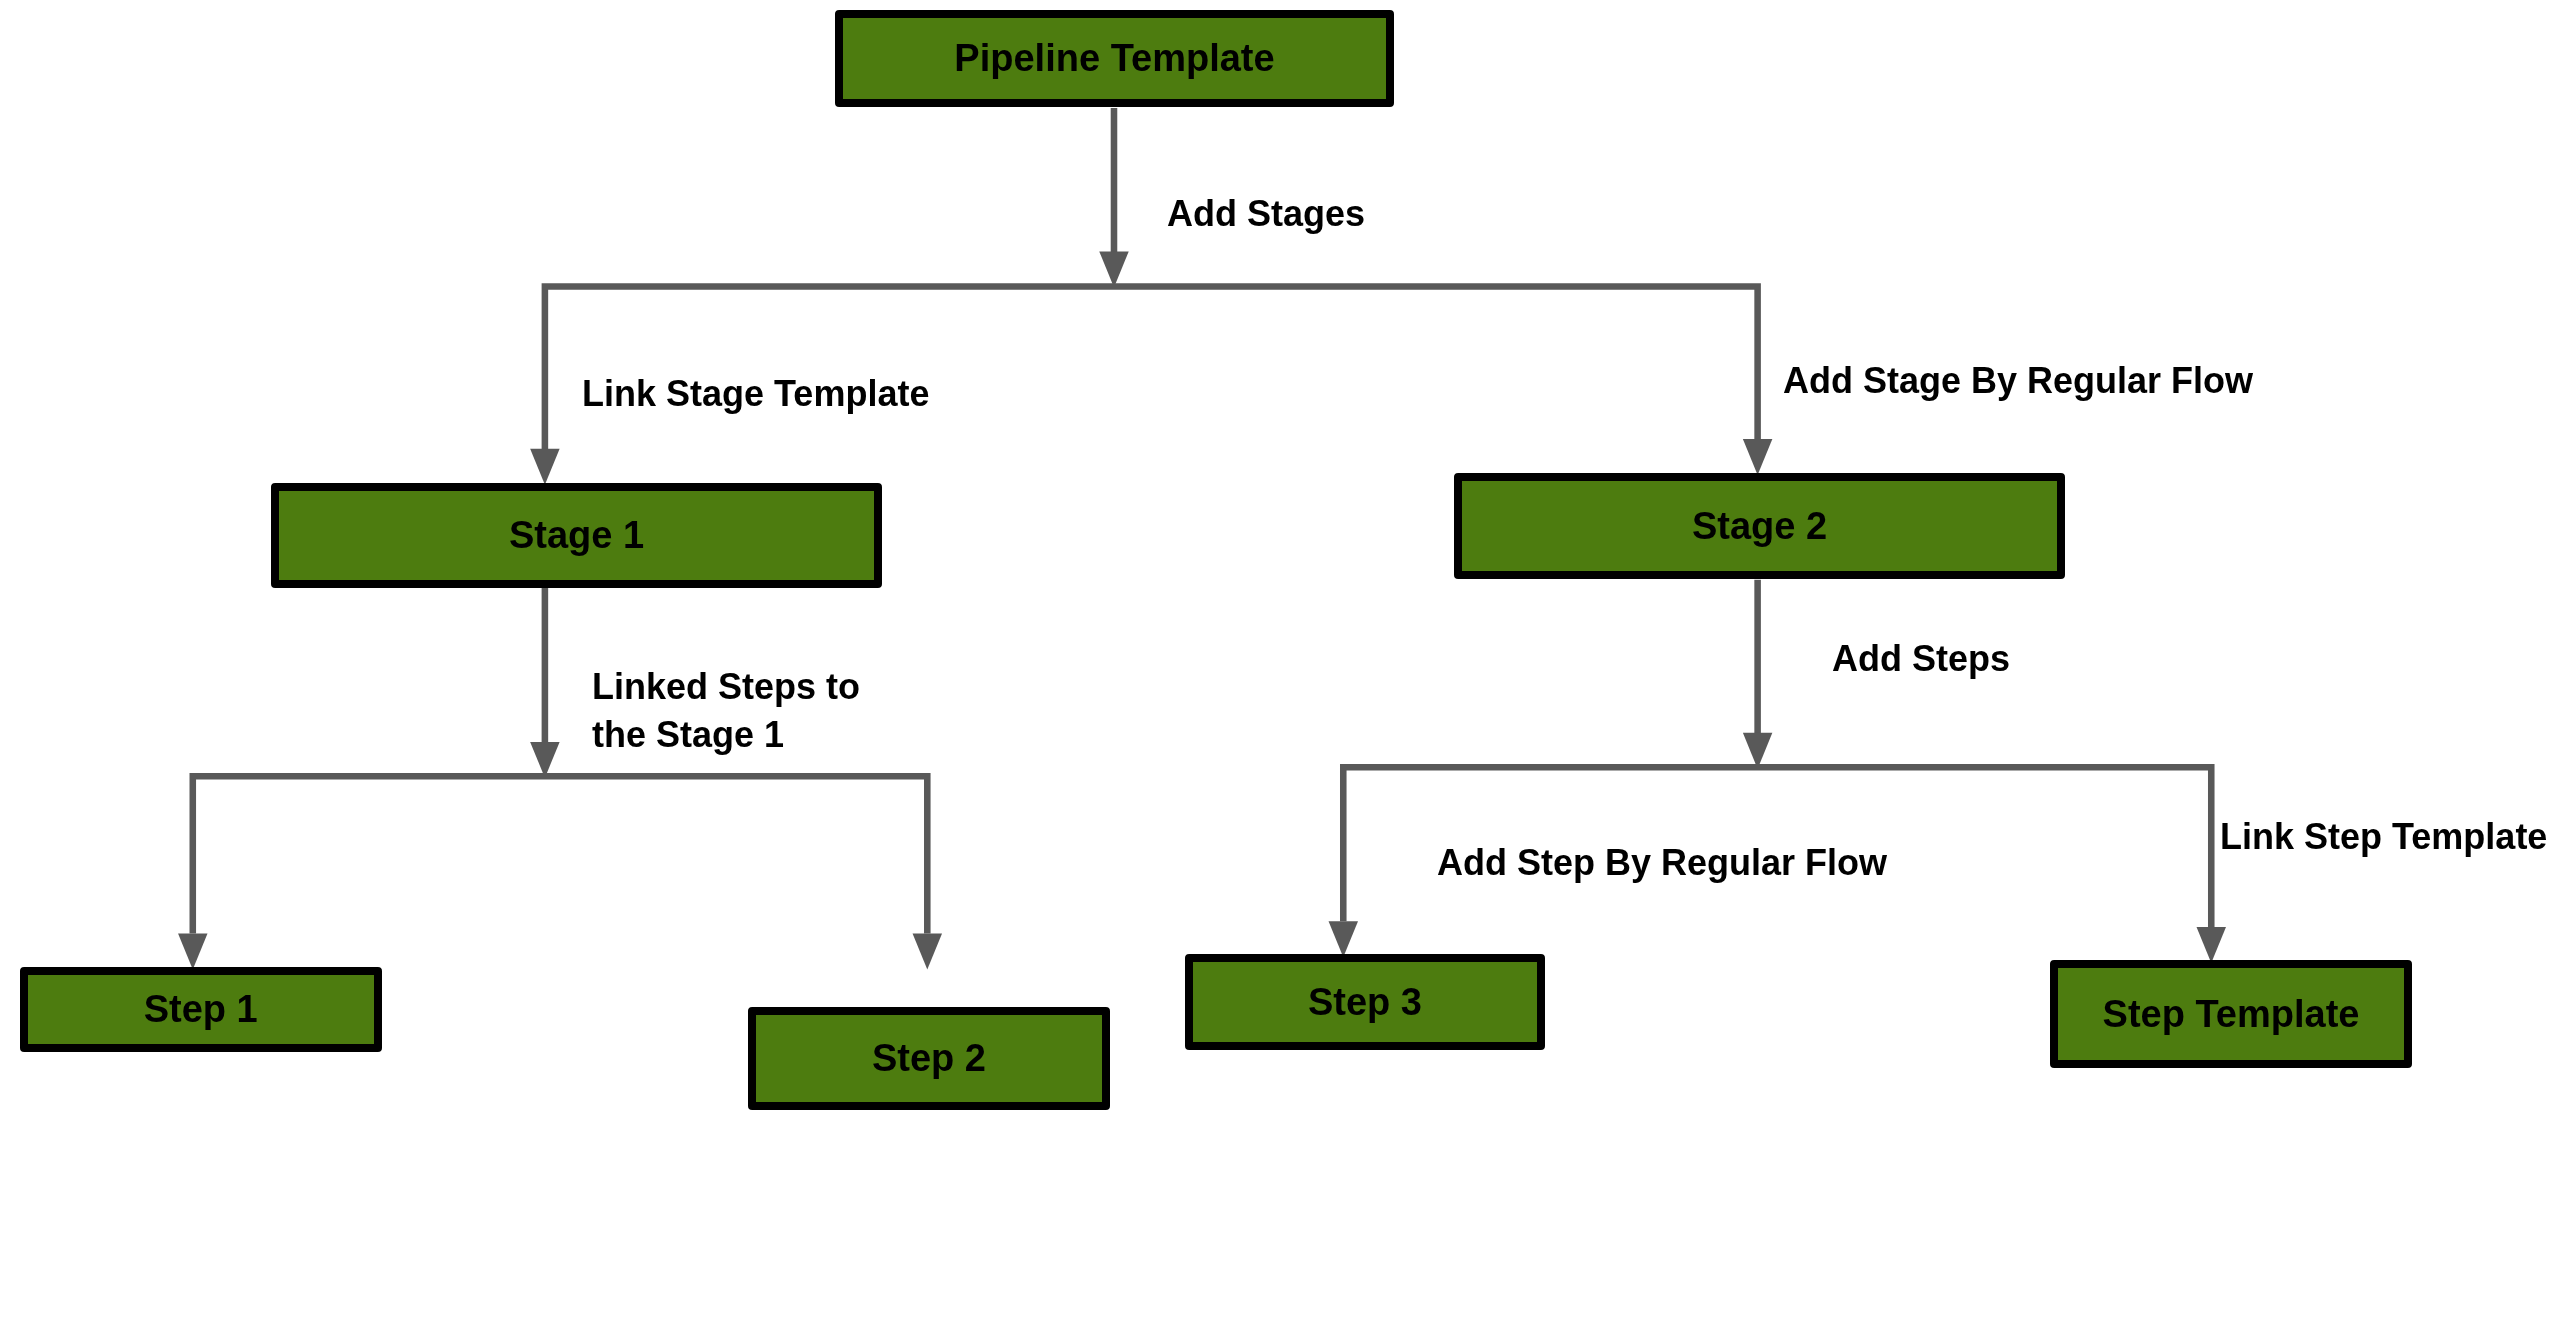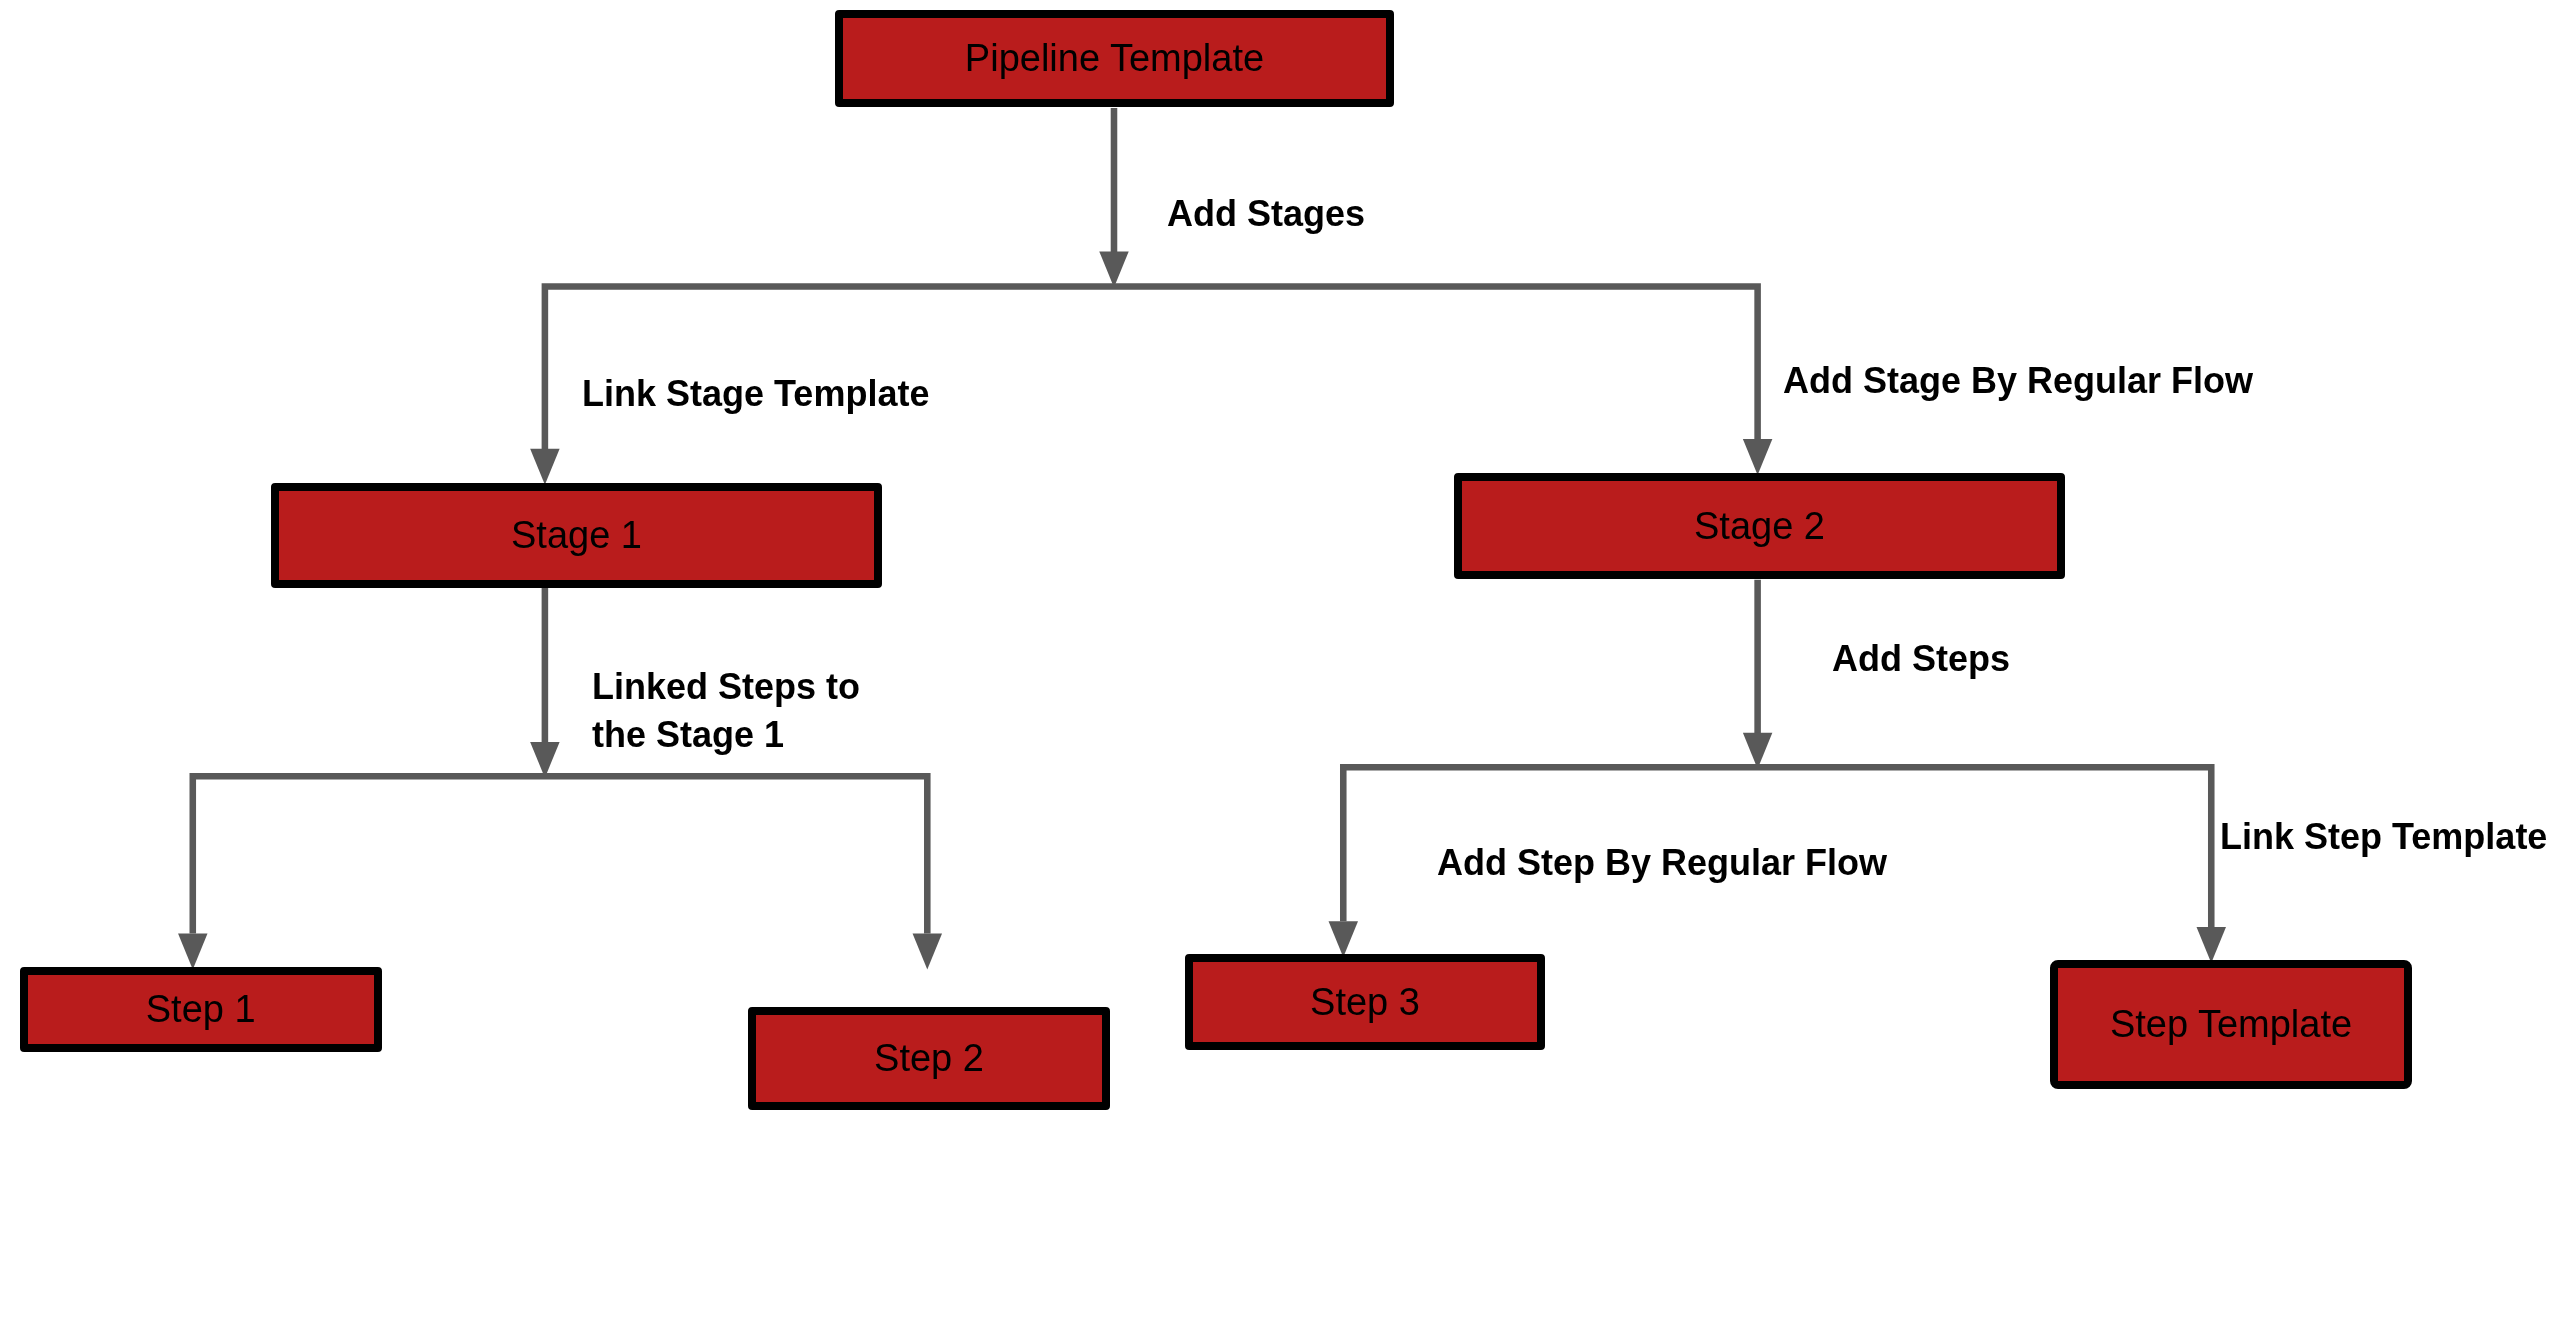--- a/index.html
+++ b/index.html
@@ -26,28 +26,28 @@
     stroke-width: 8;
     fill: none;
   }
   .arrowhead {
     fill: #595959;
     stroke: none;
   }
   .node {
     position: absolute;
     box-sizing: border-box;
-    background: #b91c1c;
+    background: #4d7c0f;
     border: 8.2px solid #000000;
     border-radius: 4.1px;
     display: flex;
     align-items: center;
     justify-content: center;
     font-size: 38px;
-    font-weight: normal;
+    font-weight: bold;
     color: #000000;
     white-space: nowrap;
   }
   .edge-label {
     position: absolute;
     font-size: 36px;
     font-weight: bold;
     color: #000000;
     white-space: nowrap;
     line-height: 48px;
@@ -102,21 +102,21 @@
   </div>
 
   <div class="node" style="left:748px; top:967px; width:362px; height:103px;margin-top:40px;">
     <span>Step 2</span>
   </div>
 
   <div class="node" style="left:1185px; top:954px; width:360px; height:96px;">
     <span>Step 3</span>
   </div>
 
-  <div class="node" style="left:2050px; top:960px; width:362px; height:129px;border-radius:8px;">
+  <div class="node" style="left:2050px; top:960px; width:362px; height:108px;">
     <span>Step Template</span>
   </div>
 
   <div class="edge-label" style="left:1167px; top:190px;">Add Stages</div>
 
   <div class="edge-label" style="left:582px; top:370px;">Link Stage Template</div>
 
   <div class="edge-label" style="left:1783px; top:357px;">Add Stage By Regular Flow</div>
 
   <div class="edge-label" style="left:592px; top:663px;">

